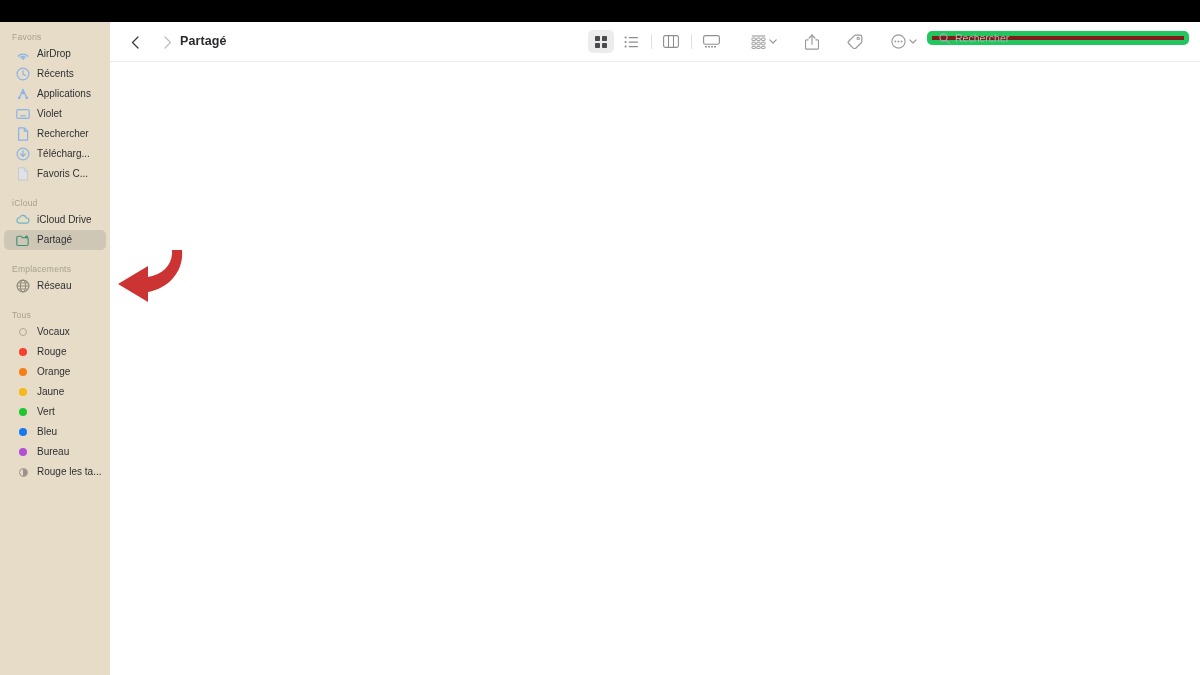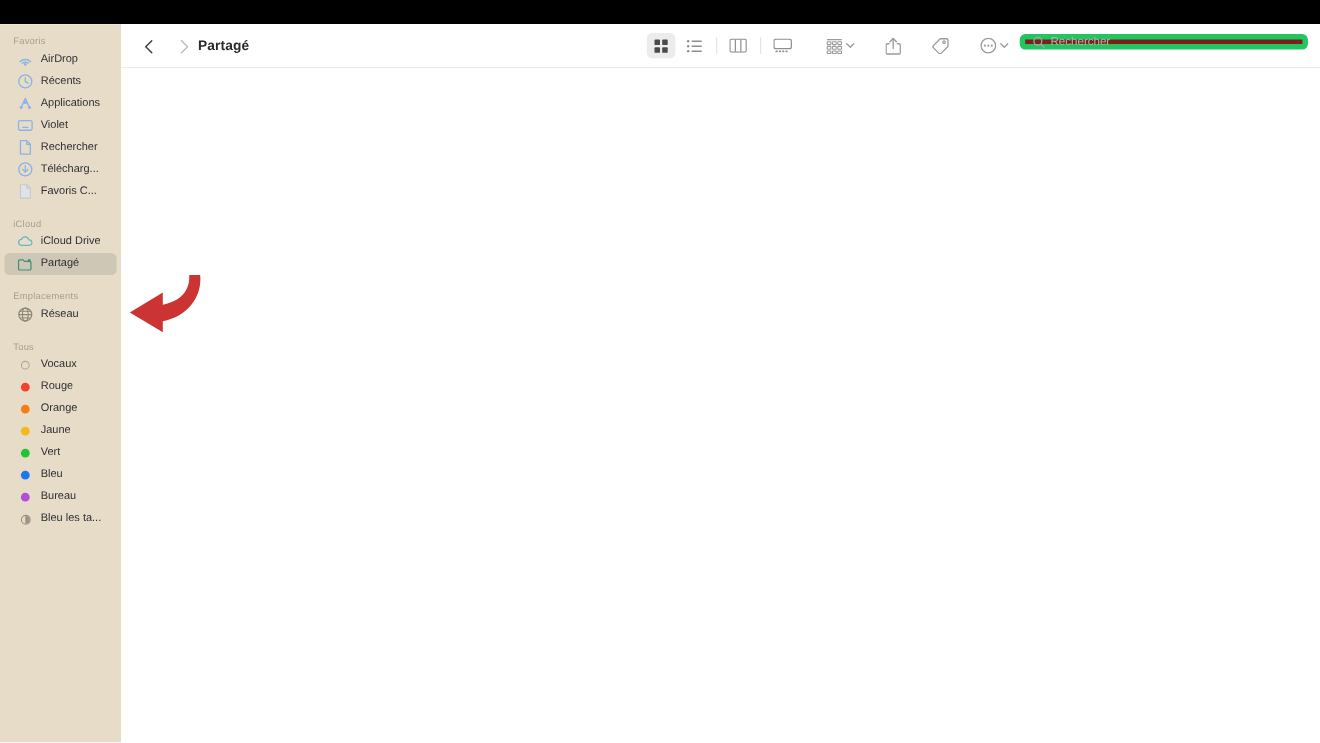--- a/index.html
+++ b/index.html
@@ -277,21 +277,21 @@
       <div class="sb-row">
         <span class="sb-ico">
           <span class="dot" style="background:#b24ed8"></span>
         </span>
         <span class="sb-label">Bureau</span>
       </div>
       <div class="sb-row">
         <span class="sb-ico">
           <span class="dot-half"></span>
         </span>
-        <span class="sb-label">Bleu les ta...</span>
+        <span class="sb-label">Rouge les ta...</span>
       </div>
     </div>
 
   <div id="content">
 
     <div id="toolbar">
 
       <div class="tb-nav">
         <div class="chev">
           <svg width="8" height="13" viewBox="0 0 8 13">

